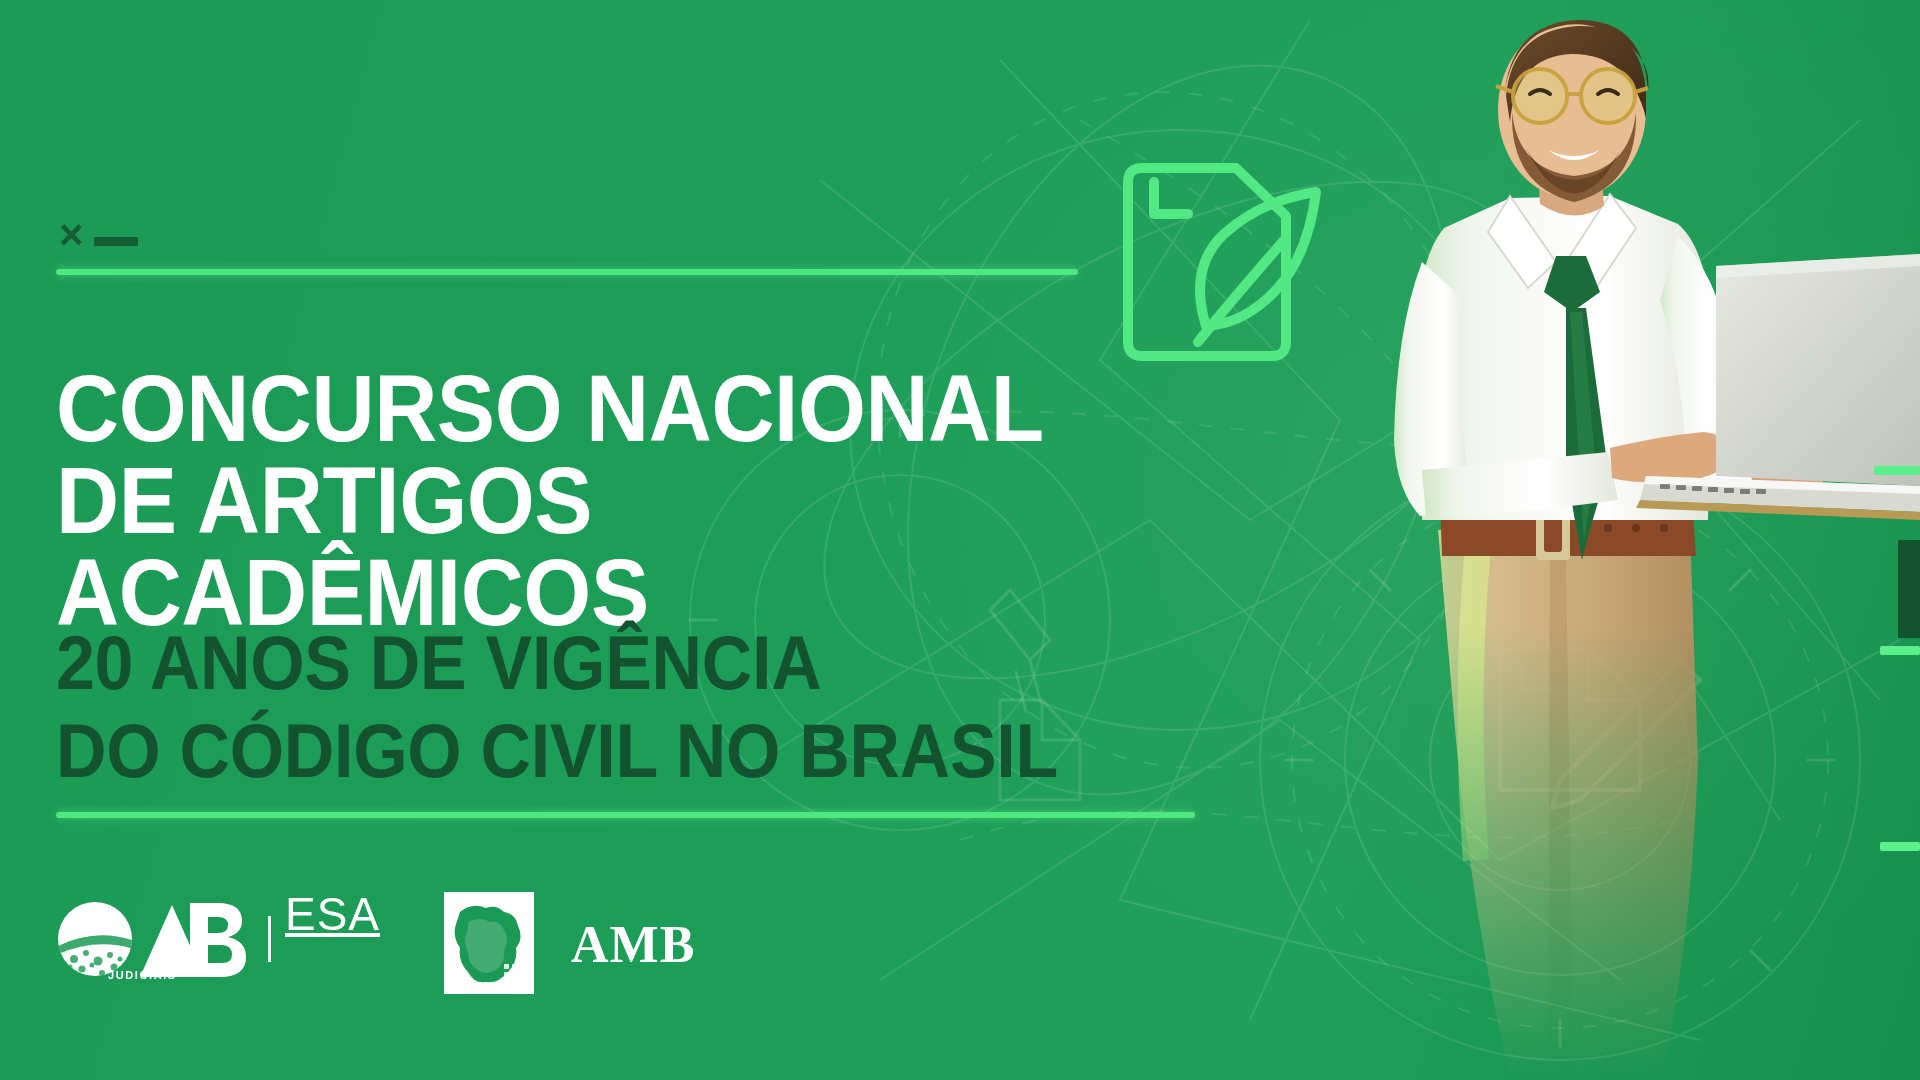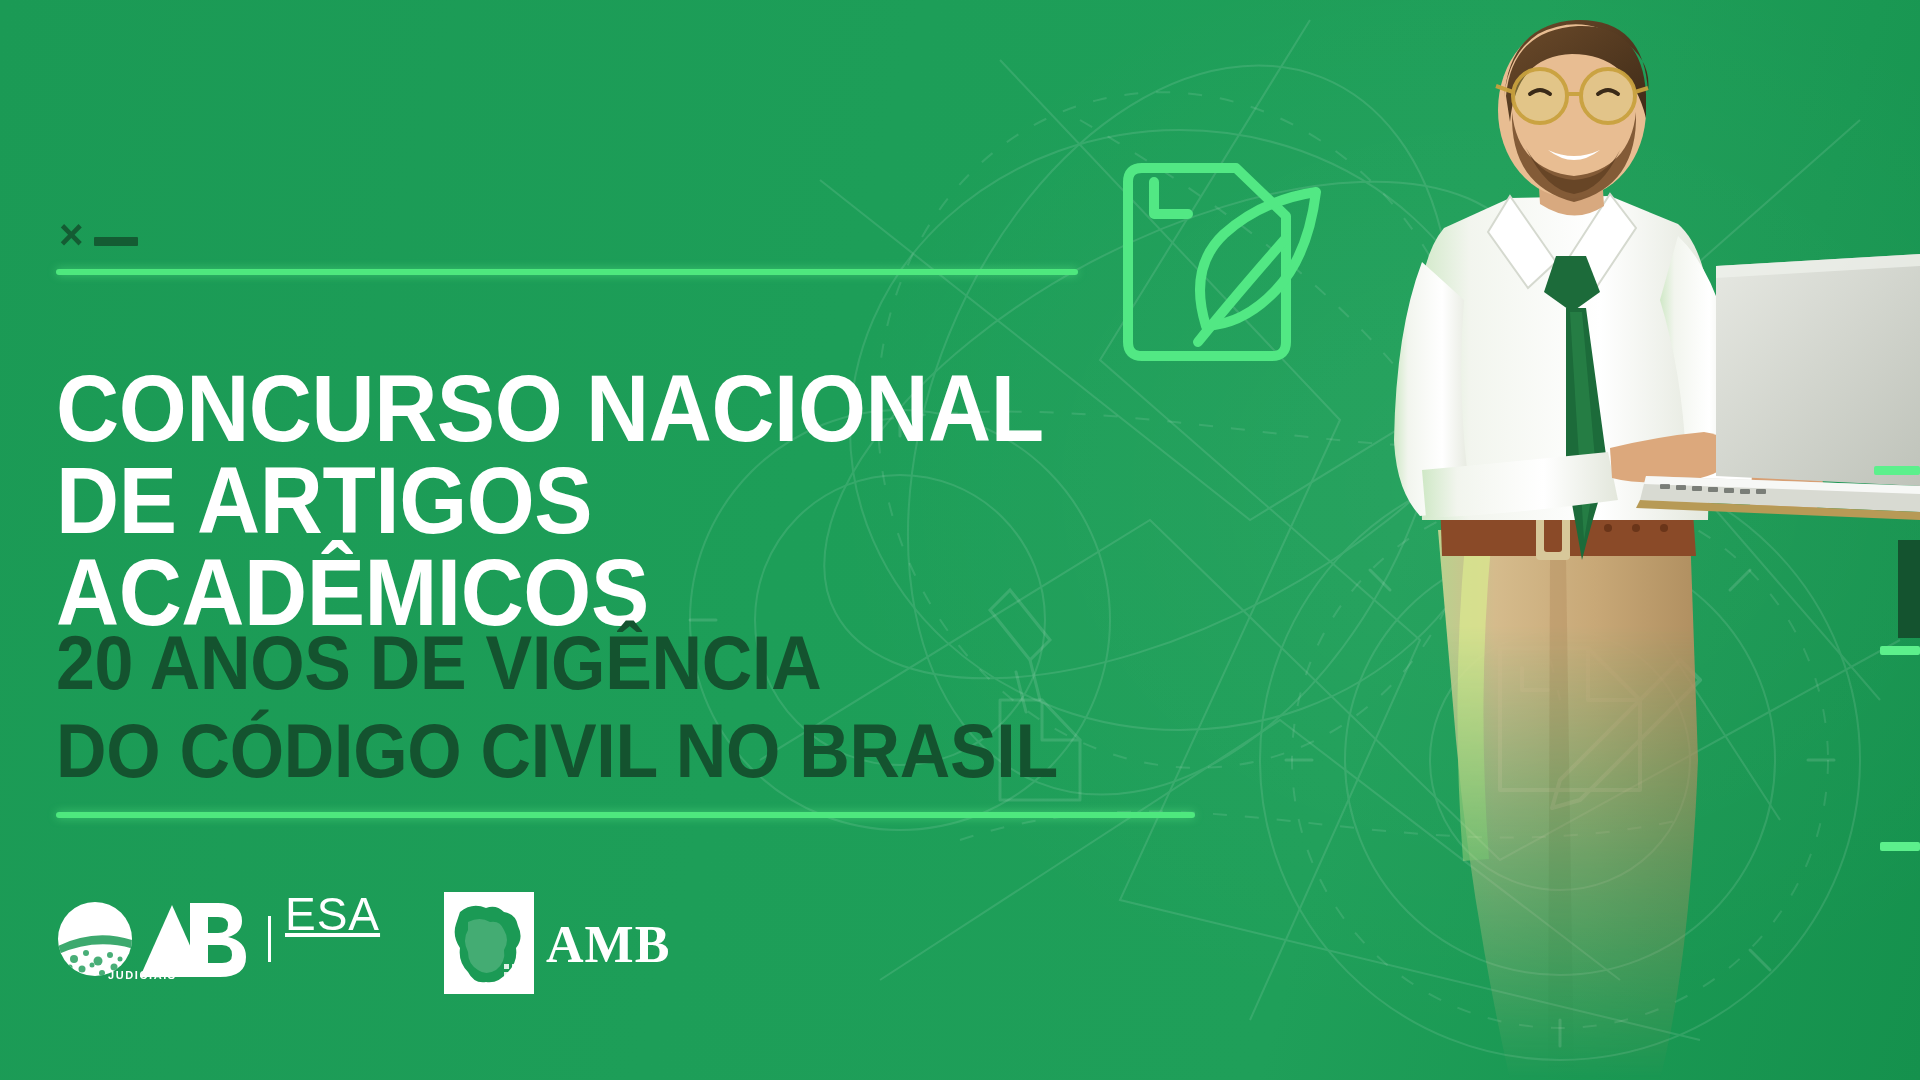--- a/index.html
+++ b/index.html
@@ -165,21 +165,21 @@
     font-size: 19px;
     line-height: 1.28;
     letter-spacing: 0.3px;
     transform: scaleX(0.95);
     transform-origin: left center;
     white-space: pre-line;
     text-transform: uppercase;
   }
 
   
-  .amb { gap: 6px; }
+  .amb { gap: 31px; }
   .amb-text { display: flex; flex-direction: column; }
   .amb-title {
     color: #ffffff;
     font-family: "Liberation Serif", "DejaVu Serif", serif;
     font-weight: 700;
     font-size: 52px;
     line-height: 0.95;
     letter-spacing: 1px;
   }
   .amb-sub {

